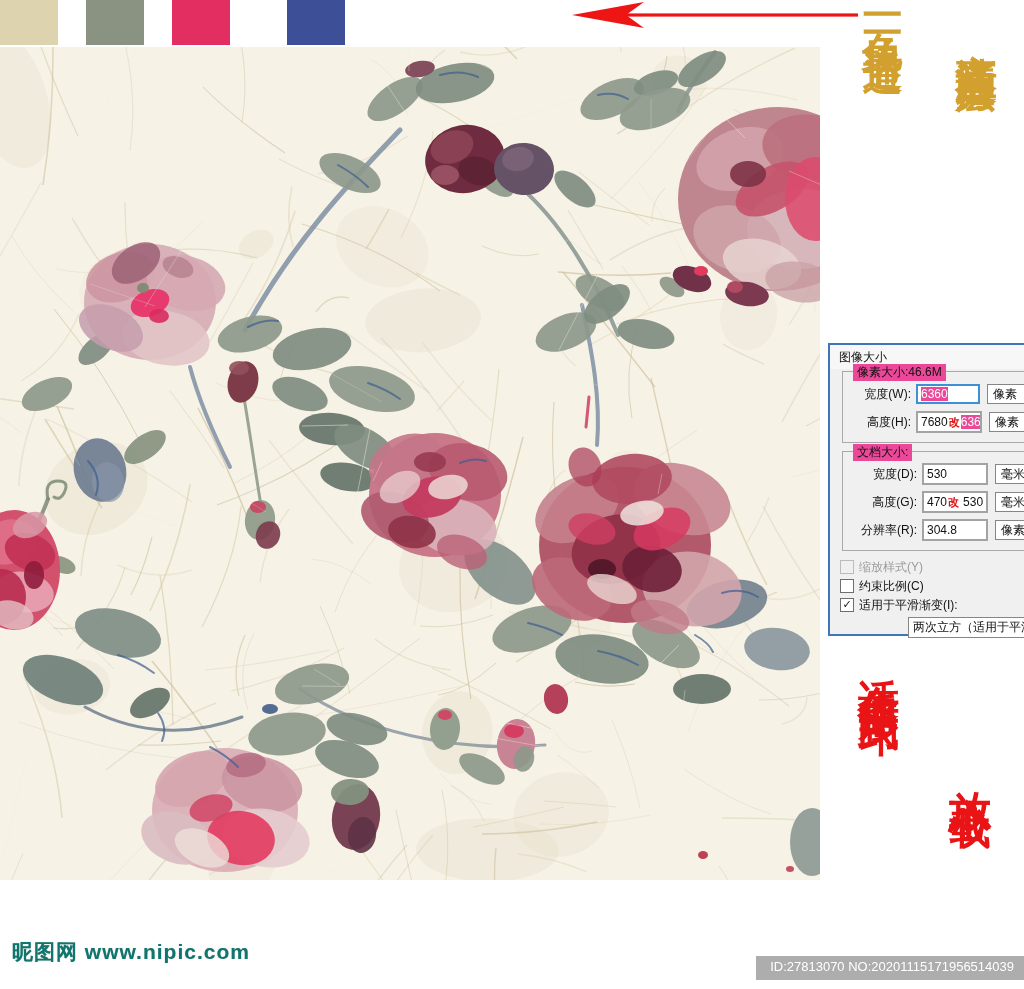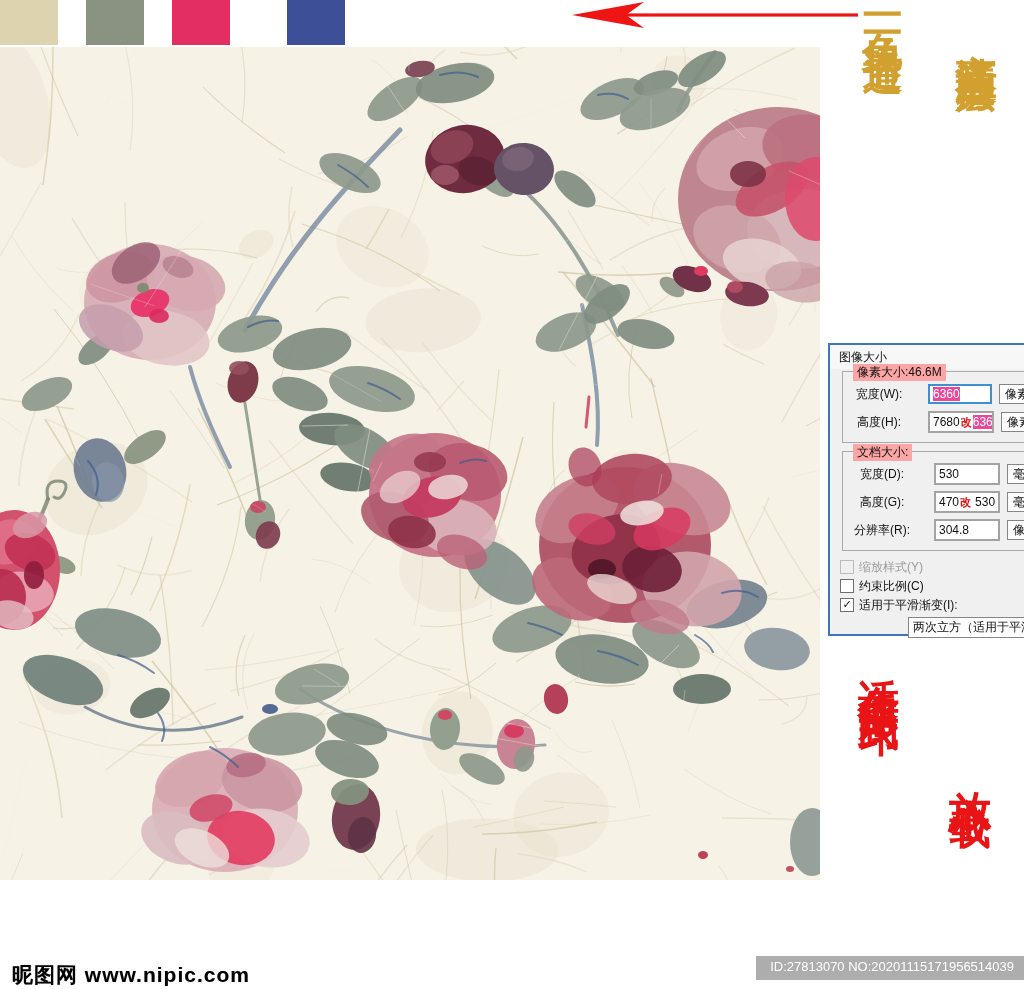--- a/index.html
+++ b/index.html
@@ -26,23 +26,23 @@
   
   #floral{position:absolute;left:0;top:47px;}
   
   #ps-dialog{
     position:absolute;left:828px;top:343px;width:244px;height:289px;
     background:#f0f0f0;border:2px solid #3e76b9;z-index:5;
     font-size:12px;color:#111;
   }
   #ps-title{height:24px;line-height:24px;padding-left:9px;background:#f7f7f7;font-size:12px;}
   .grp{position:relative;border:1px solid #a9a9a9;margin:2px 10px 8px 12px;padding:11px 6px 3px 4px;}
-  .grp-label{position:absolute;top:-8px;left:10px;background:#fca5a5;padding:0 4px;font-size:12px;}
+  .grp-label{position:absolute;top:-8px;left:10px;background:#ec4899;padding:0 4px;font-size:12px;}
   .row{display:flex;align-items:center;margin-bottom:6px;height:22px;}
-  .row .lbl{width:64px;text-align:center;margin-right:17px;flex:none;}
+  .row .lbl{width:64px;text-align:right;margin-right:5px;flex:none;}
   .grp2 .lbl{width:70px;}
   .val{height:18px;border:2px solid #a3a3a3;background:#fff;display:flex;align-items:center;
        padding:0 3px;width:56px;flex:none;overflow:hidden;white-space:nowrap;}
   .val.focused{border:2px solid #3d8fd6;height:16px;width:54px;}
   .sel{background:#ec4899;color:#fff;}
   .oldv{color:#111;}
   .mark{color:#e21414;font-size:11px;margin:0 1px;font-weight:bold;}
   .unit{height:18px;border:1px solid #868686;background:#fff;display:flex;align-items:center;
         justify-content:space-between;margin-left:7px;padding:0 5px;flex:none;overflow:hidden;white-space:nowrap;}
   .unit .u1{overflow:hidden;}
@@ -50,22 +50,22 @@
   .u-wide{width:92px;}
   .cbrow{display:flex;align-items:center;margin:3px 0 0 10px;height:16px;}
   .cbox{width:12px;height:12px;border:1px solid #6e6e6e;background:#fff;margin-right:5px;flex:none;
         font-size:11px;line-height:11px;text-align:center;font-weight:bold;color:#111;}
   .cbox.dis{border-color:#bcbcbc;background:#f0f0f0;}
   .cblbl.dis{color:#9b9b9b;text-align:right;}
   #resample{margin:4px 0 0 78px;width:172px;height:18px;border:1px solid #868686;background:#fff;
             padding:1px 4px 0 4px;overflow:hidden;white-space:nowrap;}
   
   #wm-site{
-    position:absolute;left:12px;bottom:0;font-size:21px;font-weight:bold;letter-spacing:1px;
-    color:#000000;text-shadow:0 0 1px #b9b9b9;z-index:4;
+    position:absolute;left:12px;bottom:23px;font-size:21px;font-weight:bold;letter-spacing:1px;
+    color:#0f766e;text-shadow:0 0 1px #b9b9b9;z-index:4;
   }
   #wm-id{
     position:absolute;right:0;bottom:9px;height:24px;line-height:21px;
     background:rgba(153,153,153,0.8);color:#fff;font-size:13px;padding:0 10px 0 14px;z-index:4;
   }
 </style>
 </head>
 <body>
 
 <div class="swatch" style="left: 0px; background: rgb(221, 211, 174);"></div>

